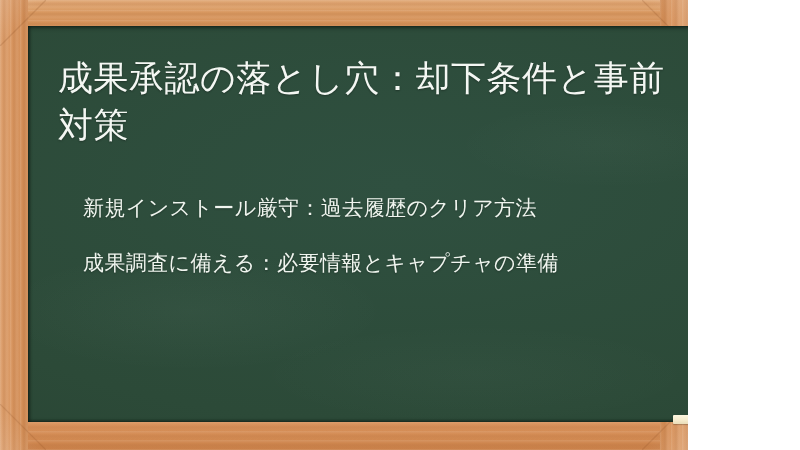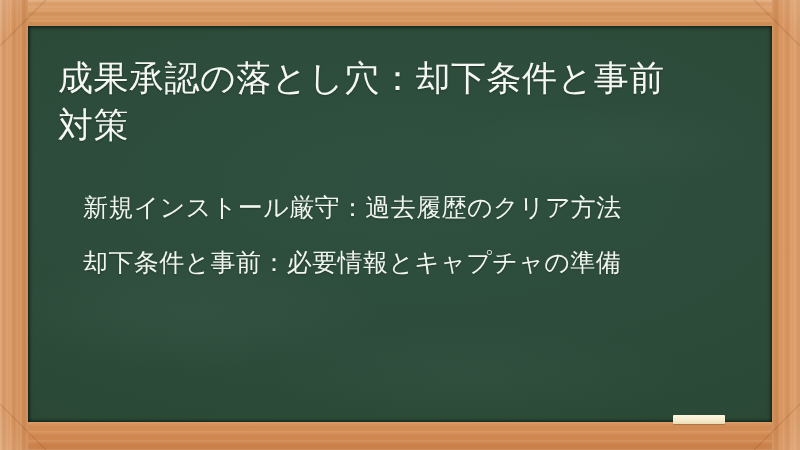--- a/index.html
+++ b/index.html
@@ -10,21 +10,21 @@
   body {
     width: 800px;
     height: 450px;
     overflow: hidden;
     font-family: "Liberation Sans", "DejaVu Sans", sans-serif;
   }
 
   
   #slide {
     position: relative;
-    width: 800px;
+    width: 688px;
     height: 450px;
     overflow: hidden;
     background: #d89059;
   }
 
   
   .frame-wood {
     position: absolute;
     inset: 0;
     background:
@@ -149,21 +149,21 @@
   }
 
   #bullet-block {
     position: absolute;
     left: 55px;
     top: 154px;
     width: 680px;
   }
   .bullet-line {
     color: #f0f5ef;
-    font-size: 25px;
+    font-size: 21px;
     line-height: 55px;
     letter-spacing: 0.4px;
     font-weight: 400;
     white-space: nowrap;
     text-shadow: 0 1px 2px rgba(0,0,0,0.26);
   }
 
   
   #chalk-stick {
     position: absolute;
@@ -194,19 +194,19 @@
   <div id="board">
     <div class="board-dust"></div>
 
     <div id="title-block">
       <div class="title-line">成果承認の落とし穴：却下条件と事前</div>
       <div class="title-line">対策</div>
     </div>
 
     <div id="bullet-block">
       <div class="bullet-line">新規インストール厳守：過去履歴のクリア方法</div>
-      <div class="bullet-line">却下条件と事前：必要情報とキャプチャの準備</div>
+      <div class="bullet-line">成果調査に備える：必要情報とキャプチャの準備</div>
     </div>
   </div>
 
   <div id="chalk-stick"></div>
 
 </div>
 
 </body></html>

